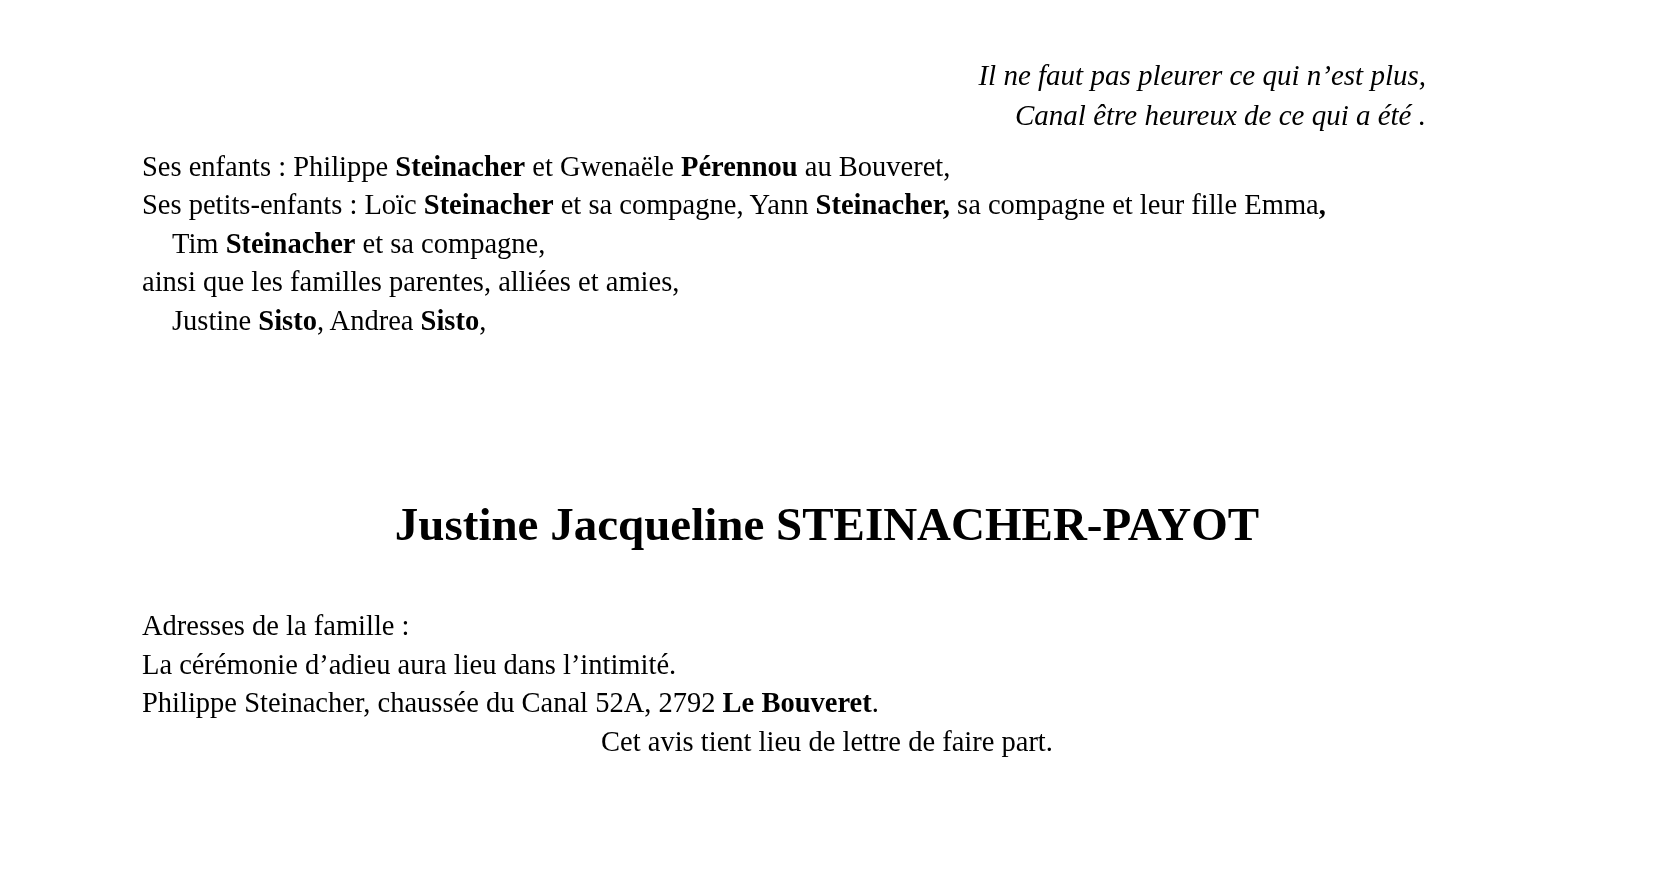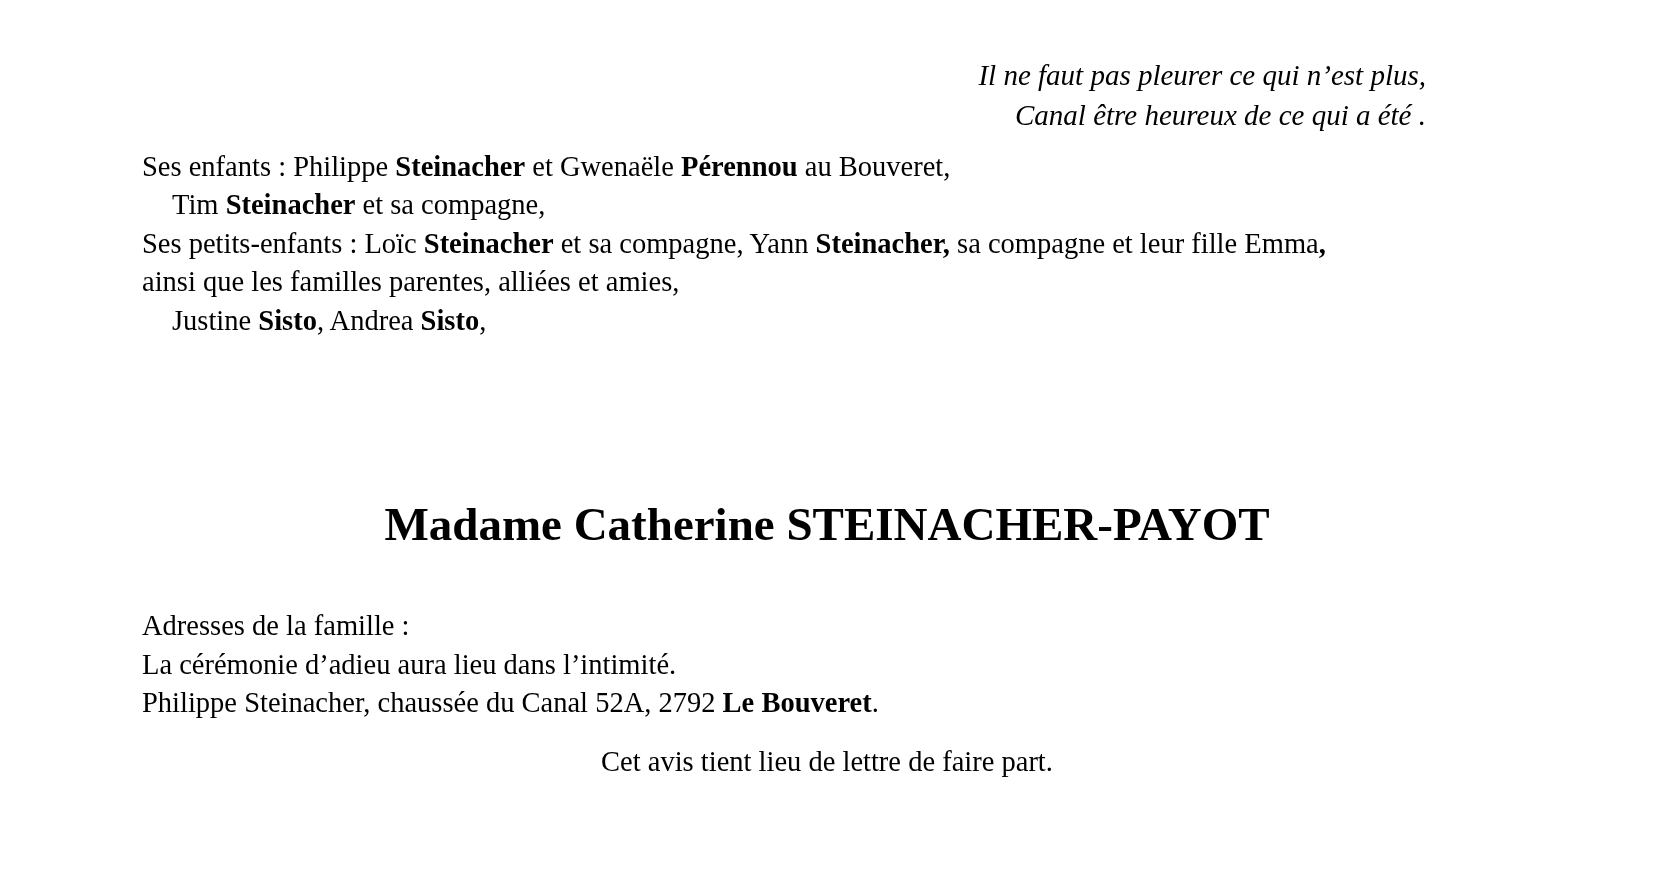--- a/index.html
+++ b/index.html
@@ -38,21 +38,21 @@
     position: absolute;
     left: 142px;
     right: 142px;
     top: 607px;
     font-size: 28.5px;
     line-height: 38.6px;
     white-space: nowrap;
   }
   .line { min-height: 38.4px; }
   .line.indent { padding-left: 30px; }
-  .line.center { text-align: center; margin-top: 20px; }
+  .line.center { text-align: center; }
   .deceased-title {
     position: absolute;
     left: 0;
     right: 0;
     top: 497px;
     text-align: center;
     font-weight: bold;
     font-size: 47px;
     line-height: 1.15;
     white-space: nowrap;
@@ -64,27 +64,27 @@
 
 <div class="page" style="background: rgb(255, 255, 255); color: rgb(0, 0, 0);">
 
   <div class="epigraph">
     <div class="ep-line">Il ne faut pas pleurer ce qui n’est plus,</div>
     <div class="ep-line">Canal être heureux de ce qui a été .</div>
   </div>
 
   <div class="family">
       <div class="line"><span>Ses enfants : Philippe </span><span class="b">Steinacher</span><span> et Gwenaële </span><span class="b">Pérennou</span><span> au Bouveret,</span></div>
+      <div class="line"><span>Ses petits-enfants : Loïc </span><span class="b">Steinacher</span><span> et sa compagne, Yann </span><span class="b">Steinacher,</span><span> sa compagne et leur fille Emma</span><span class="b">,</span></div>
       <div class="line indent"><span>Tim </span><span class="b">Steinacher</span><span> et sa compagne,</span></div>
-      <div class="line"><span>Ses petits-enfants : Loïc </span><span class="b">Steinacher</span><span> et sa compagne, Yann </span><span class="b">Steinacher,</span><span> sa compagne et leur fille Emma</span><span class="b">,</span></div>
       <div class="line"><span>ainsi que les familles parentes, alliées et amies,</span></div>
       <div class="line indent"><span>Justine </span><span class="b">Sisto</span><span>, Andrea </span><span class="b">Sisto</span><span>,</span></div>
     </div>
 
-  <div class="deceased-title">Madame Catherine STEINACHER-PAYOT</div>
+  <div class="deceased-title">Justine Jacqueline STEINACHER-PAYOT</div>
 
   <div class="details">
       <div class="line"><span>Adresses de la famille :</span></div>
       <div class="line"><span>La cérémonie d’adieu aura lieu dans l’intimité.</span></div>
       <div class="line"><span>Philippe Steinacher, chaussée du Canal 52A, 2792 </span><span class="b">Le Bouveret</span><span>.</span></div>
       <div class="line center"><span>Cet avis tient lieu de lettre de faire part.</span></div>
     </div>
 
 </div>
 

